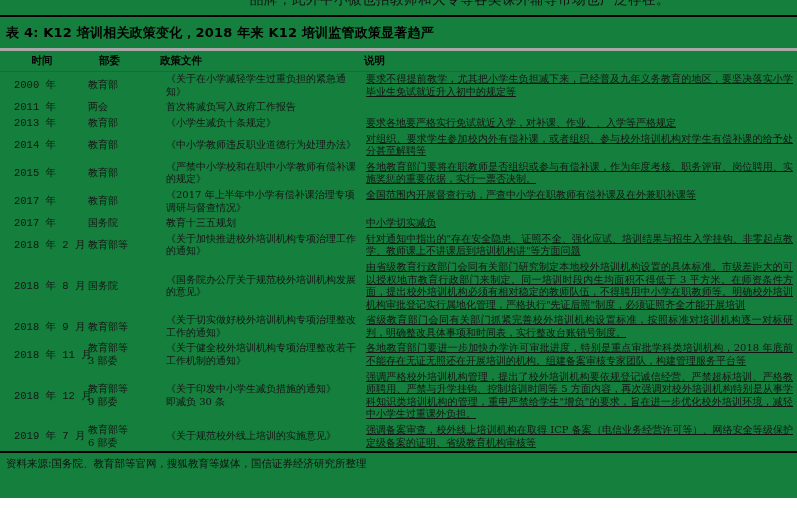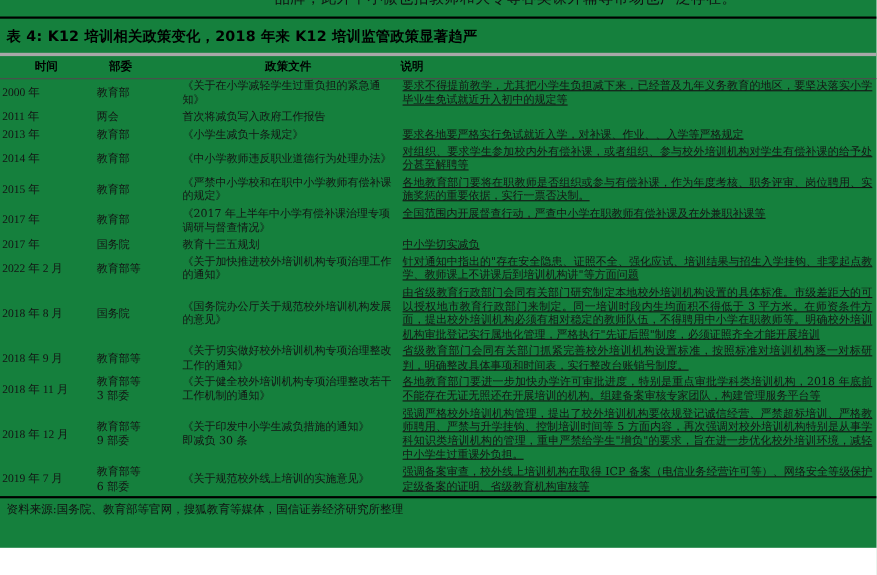--- a/index.html
+++ b/index.html
@@ -27,27 +27,27 @@
 
   table { border-collapse:collapse; table-layout:fixed; width:100%; }
   col.c-time   { width:84px; }
   col.c-dept   { width:76px; }
   col.c-policy { width:204px; }
   col.c-note   { width:auto; }
 
   th { font-size:10.5px; font-weight:bold; padding:3px 0 3px 0; color:#000; }
   th.h-time   { text-align:center; }
   th.h-dept   { text-align:left; padding-left:15px; }
-  th.h-policy { text-align:center; }
+  th.h-policy { text-align:left; }
   th.h-note   { text-align:left;margin-top:12px; }
 
   td { font-size:10px; line-height:12.6px; padding:1.5px 2px;
        vertical-align:middle; }
-  td.cell-time { font-family:Liberation Serif, serif;
-                 font-size:10.5px; padding-left:2px; white-space:nowrap; }
+  td.cell-time { font-family:Liberation Mono, monospace;
+                 font-size:10.5px; padding-left:14px; white-space:nowrap; }
   td.cell-dept   { white-space:pre-line; padding-left:4px;margin-top:16px; }
   td.cell-policy { white-space:pre-line; padding-left:6px; }
   td.cell-note   { vertical-align:top; text-align:justify; padding-right:4px;text-decoration:underline; }
 
   .source { font-size:10.5px; line-height:14px; padding:3px 0 0 6px; color:#111; }
 </style>
 </head>
 <body>
 
 <div class="page">
@@ -126,21 +126,21 @@
   </tr>
 
   <tr>
     <td class="cell-time">2017 年</td>
     <td class="cell-dept">国务院</td>
     <td class="cell-policy">教育十三五规划</td>
     <td class="cell-note">中小学切实减负</td>
   </tr>
 
   <tr>
-    <td class="cell-time">2022 年 2 月</td>
+    <td class="cell-time">2018 年 2 月</td>
     <td class="cell-dept">教育部等</td>
     <td class="cell-policy">《关于加快推进校外培训机构专项治理工作的通知》</td>
     <td class="cell-note">针对通知中指出的"存在安全隐患、证照不全、强化应试、培训结果与招生入学挂钩、非零起点教学、教师课上不讲课后到培训机构讲"等方面问题</td>
   </tr>
 
   <tr>
     <td class="cell-time">2018 年 8 月</td>
     <td class="cell-dept">国务院</td>
     <td class="cell-policy">《国务院办公厅关于规范校外培训机构发展的意见》</td>
     <td class="cell-note">由省级教育行政部门会同有关部门研究制定本地校外培训机构设置的具体标准。市级差距大的可以授权地市教育行政部门来制定。同一培训时段内生均面积不得低于 3 平方米。在师资条件方面，提出校外培训机构必须有相对稳定的教师队伍，不得聘用中小学在职教师等。明确校外培训机构审批登记实行属地化管理，严格执行"先证后照"制度，必须证照齐全才能开展培训</td>

